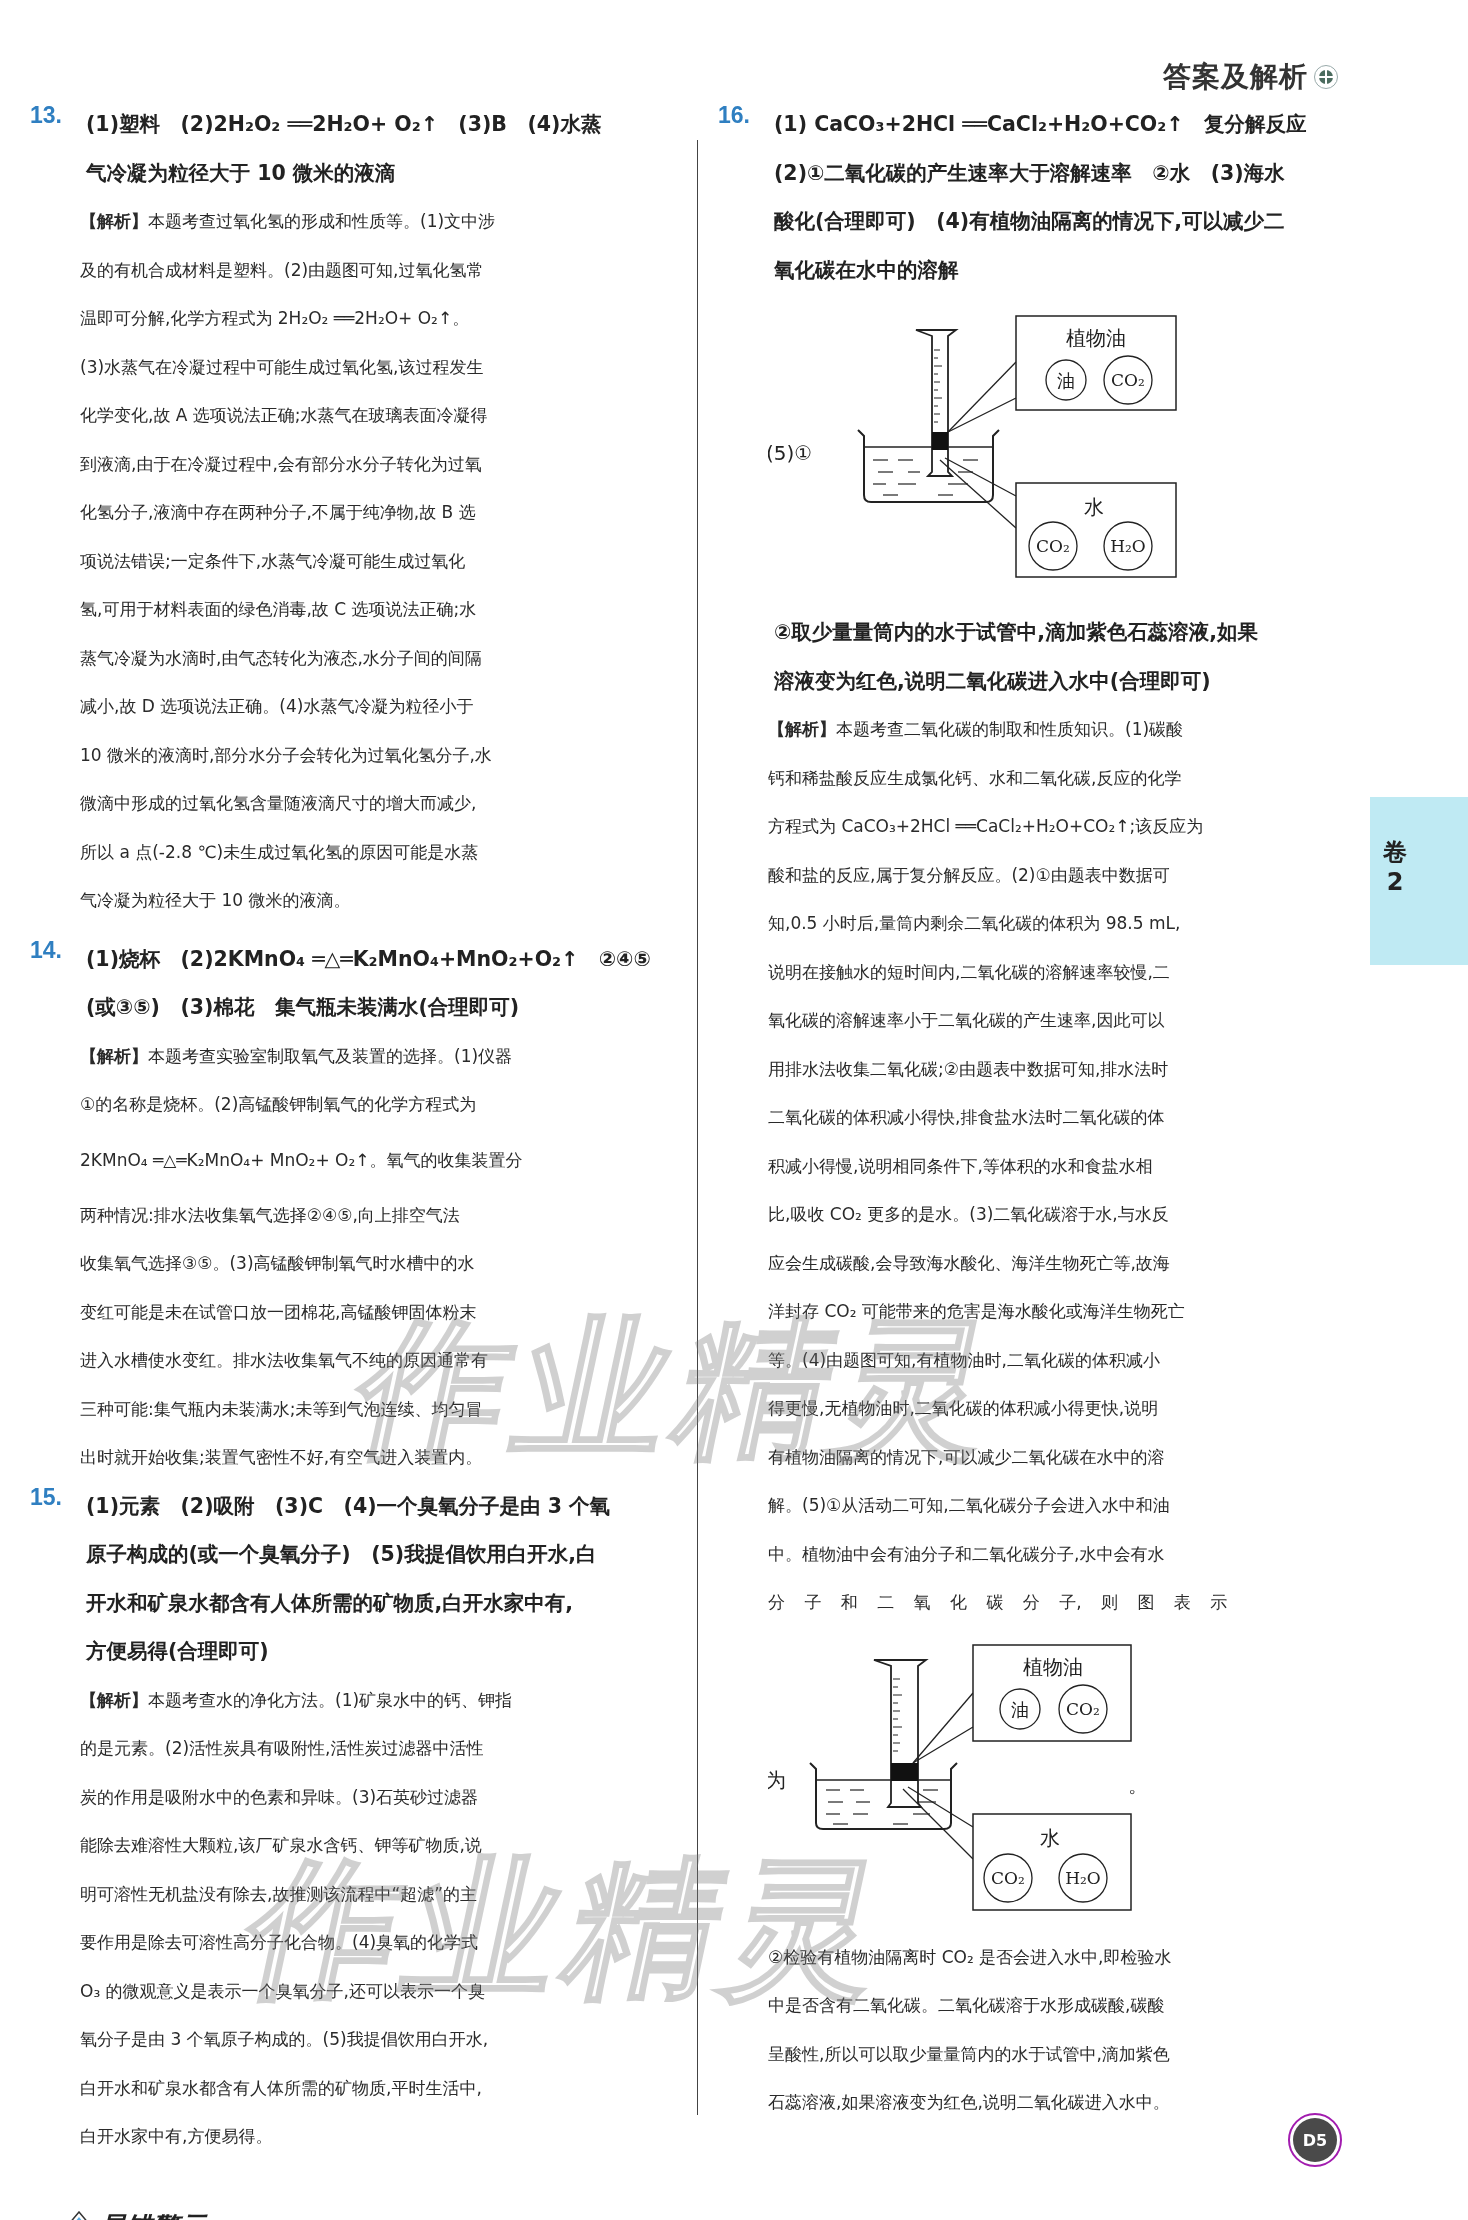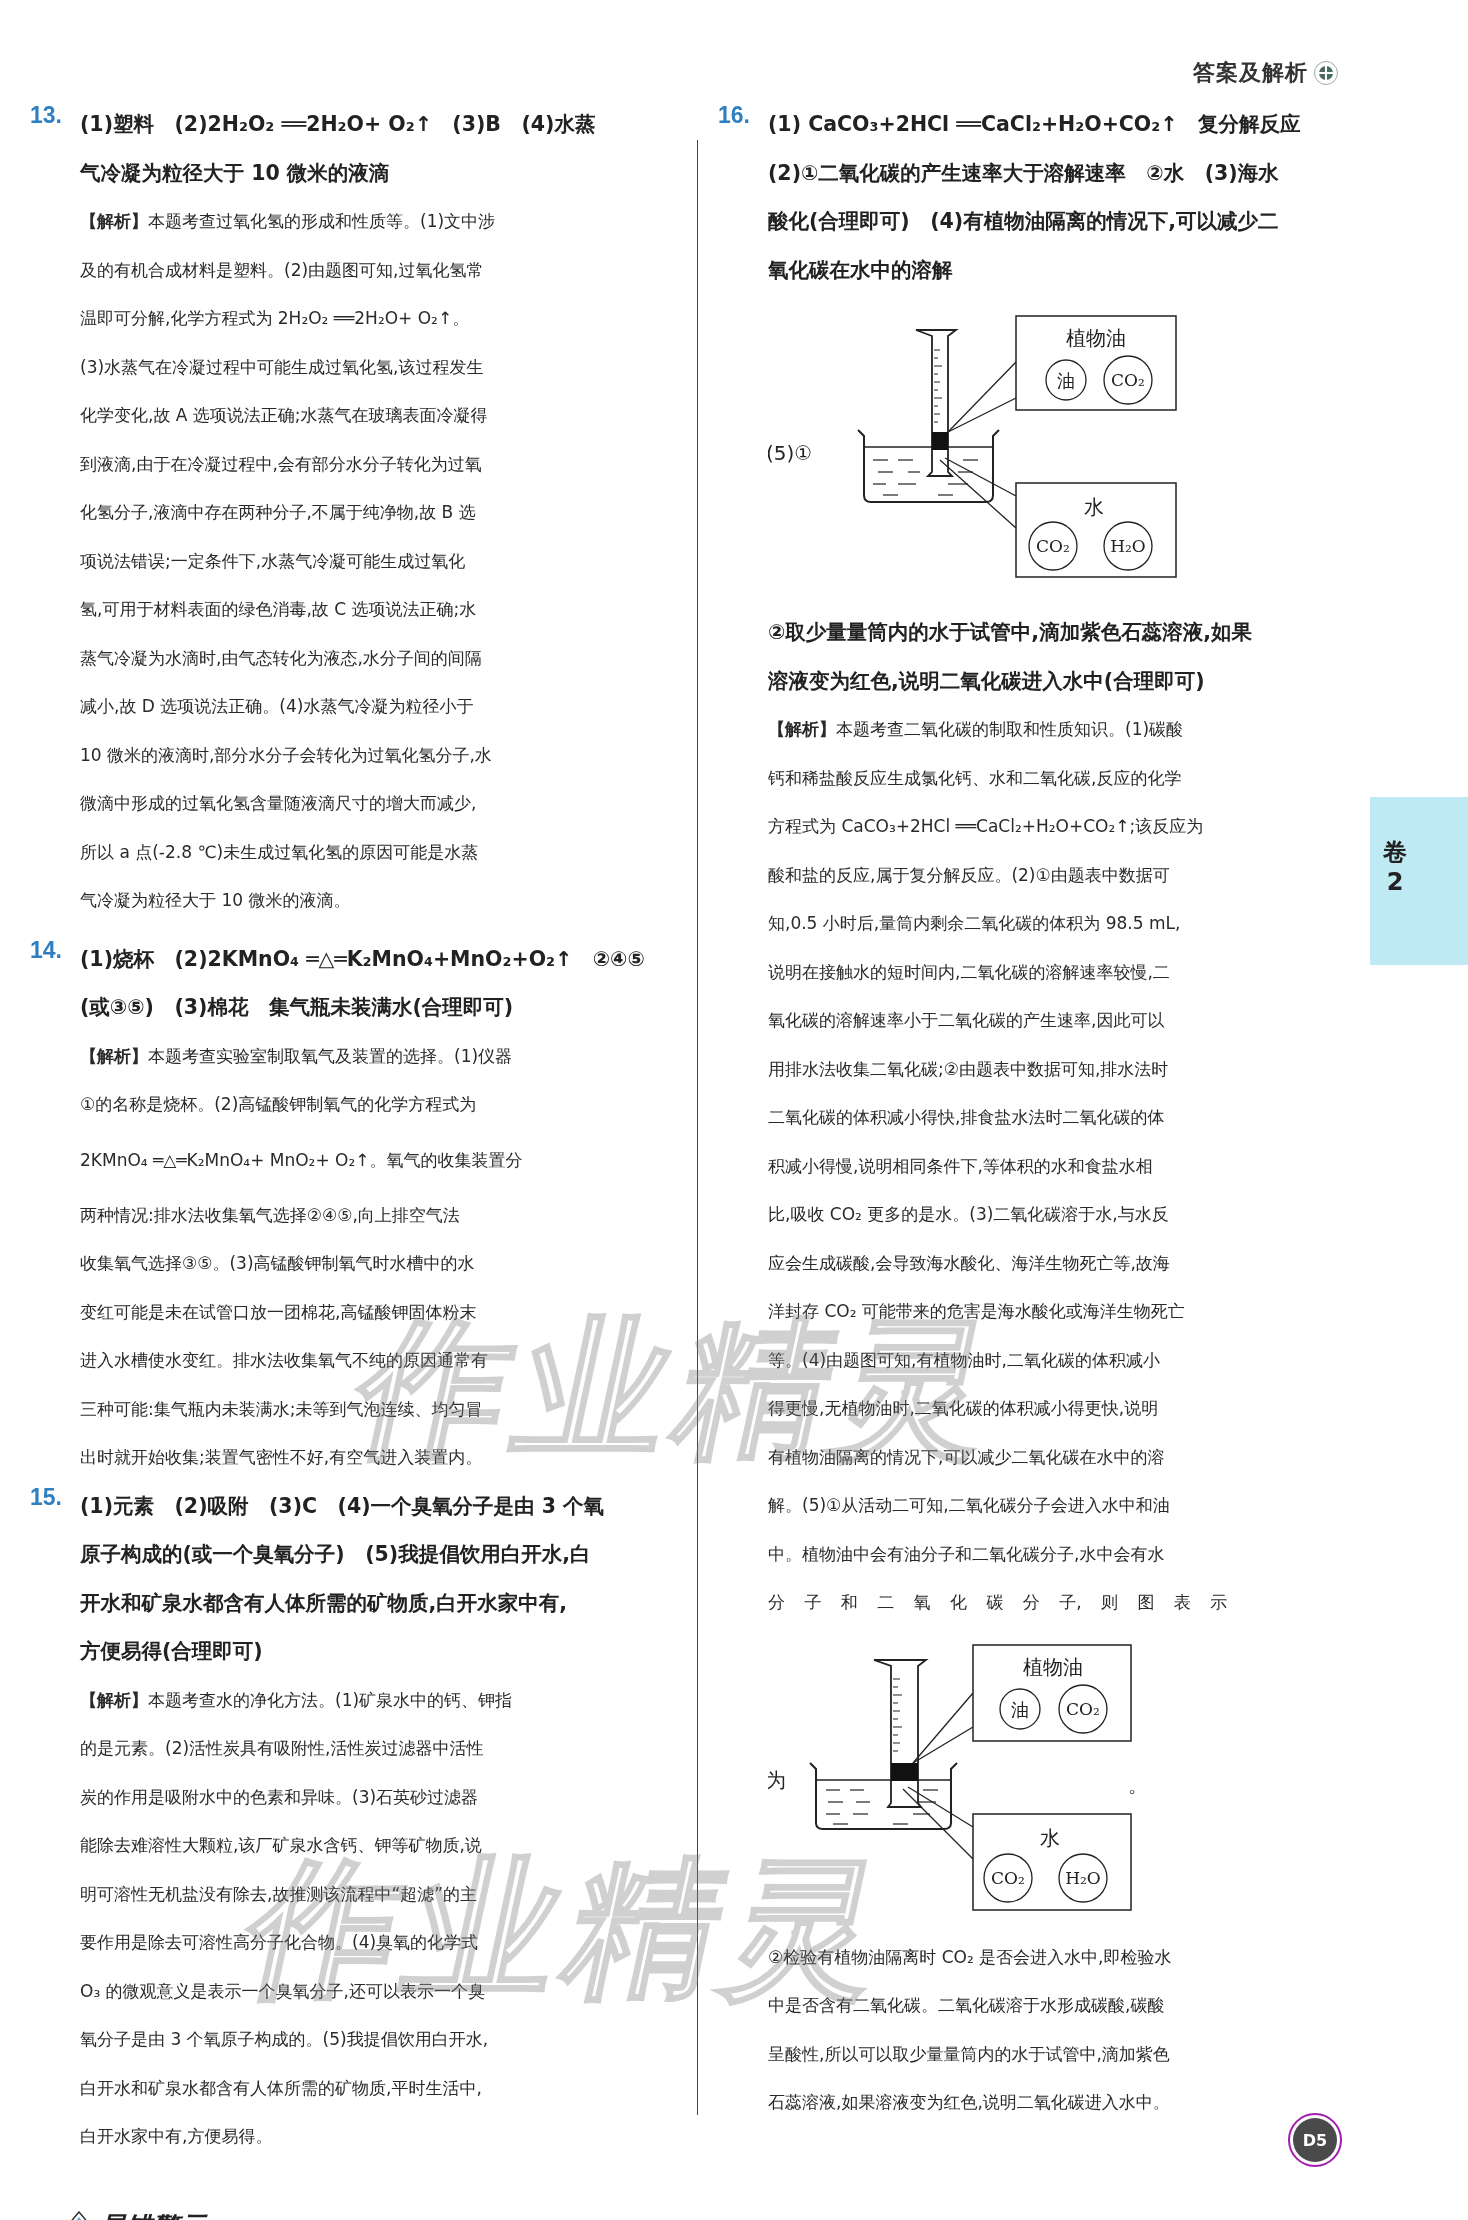--- a/index.html
+++ b/index.html
@@ -1,33 +1,33 @@
 <!DOCTYPE html>
 <html><head>
 <meta charset="utf-8">
 <style>
   * { box-sizing: border-box; margin: 0; padding: 0; }
   html, body { width: 1468px; height: 2220px; background: #ffffff; overflow: hidden; }
   body { position: relative; font-family: "DejaVu Serif", "Liberation Serif", serif; color: #222; }
-  .header-title { position: absolute; right: 130px; top: 58px; font-family: "DejaVu Sans", sans-serif; font-weight: bold; font-size: 22px; color: #333; letter-spacing: 1px; display:flex; align-items:center; gap:6px; }
+  .header-title { position: absolute; right: 130px; top: 58px; font-family: "DejaVu Sans", sans-serif; font-weight: bold; font-size: 28px; color: #333; letter-spacing: 1px; display:flex; align-items:center; gap:6px; }
   .header-badge { width: 24px; height: 24px; border-radius: 50%; border: 1.5px solid #9aa; display:inline-flex; align-items:center; justify-content:center; }
   .header-badge span { width: 14px; height: 14px; border-radius: 50%; background: #4b6b5e; position: relative; display:block; }
   .header-badge span::before, .header-badge span::after { content:""; position:absolute; background:#fff; }
   .header-badge span::before { left:6px; top:0; width:2px; height:14px; }
   .header-badge span::after { top:6px; left:0; height:2px; width:14px; }
 
   .col { position: absolute; top: 100px; width: 636px; }
   .col-left { left: 30px; }
   .col-right { left: 718px; width: 640px; }
   .divider { position: absolute; left: 697px; top: 140px; width: 1px; height: 1975px; background: #444; }
 
   .q { position: relative; padding-left: 50px; }
   .q-num { position: absolute; left: 0; top: 2px; font-family: Liberation Sans, sans-serif; font-weight: bold; font-size: 23px; color: #2f7fc1; }
   .line { font-size: 21px; line-height: 48.5px; white-space: nowrap; text-align: justify; }
-  .ans { font-family: "DejaVu Sans", sans-serif; font-weight: bold; font-size: 20.5px; }
+  .ans { font-family: "DejaVu Sans", sans-serif; font-weight: bold; font-size: 20.5px; margin-left: 6px; }
   .exp { font-family: "DejaVu Sans", sans-serif; font-size: 17px; color: #2a2a2a; }
   .jx { font-weight: bold; }
   .gap { height: 10px; }
 
   .diagram { position: relative; height: 300px; margin: 6px 0 8px 0; }
   .diagram svg { position: absolute; left: 0; top: 0; }
 
   .warn-head { position: relative; margin-top: 46px; height: 48px; margin-left: 40px; }
   .warn-diamond { position:absolute; left:-8px; top:4px; width: 34px; height: 40px; }
   .warn-title { position:absolute; left: 28px; top: 2px; font-family:"DejaVu Sans", sans-serif; font-weight:bold; font-style: italic; font-size: 27px; color:#222; }

